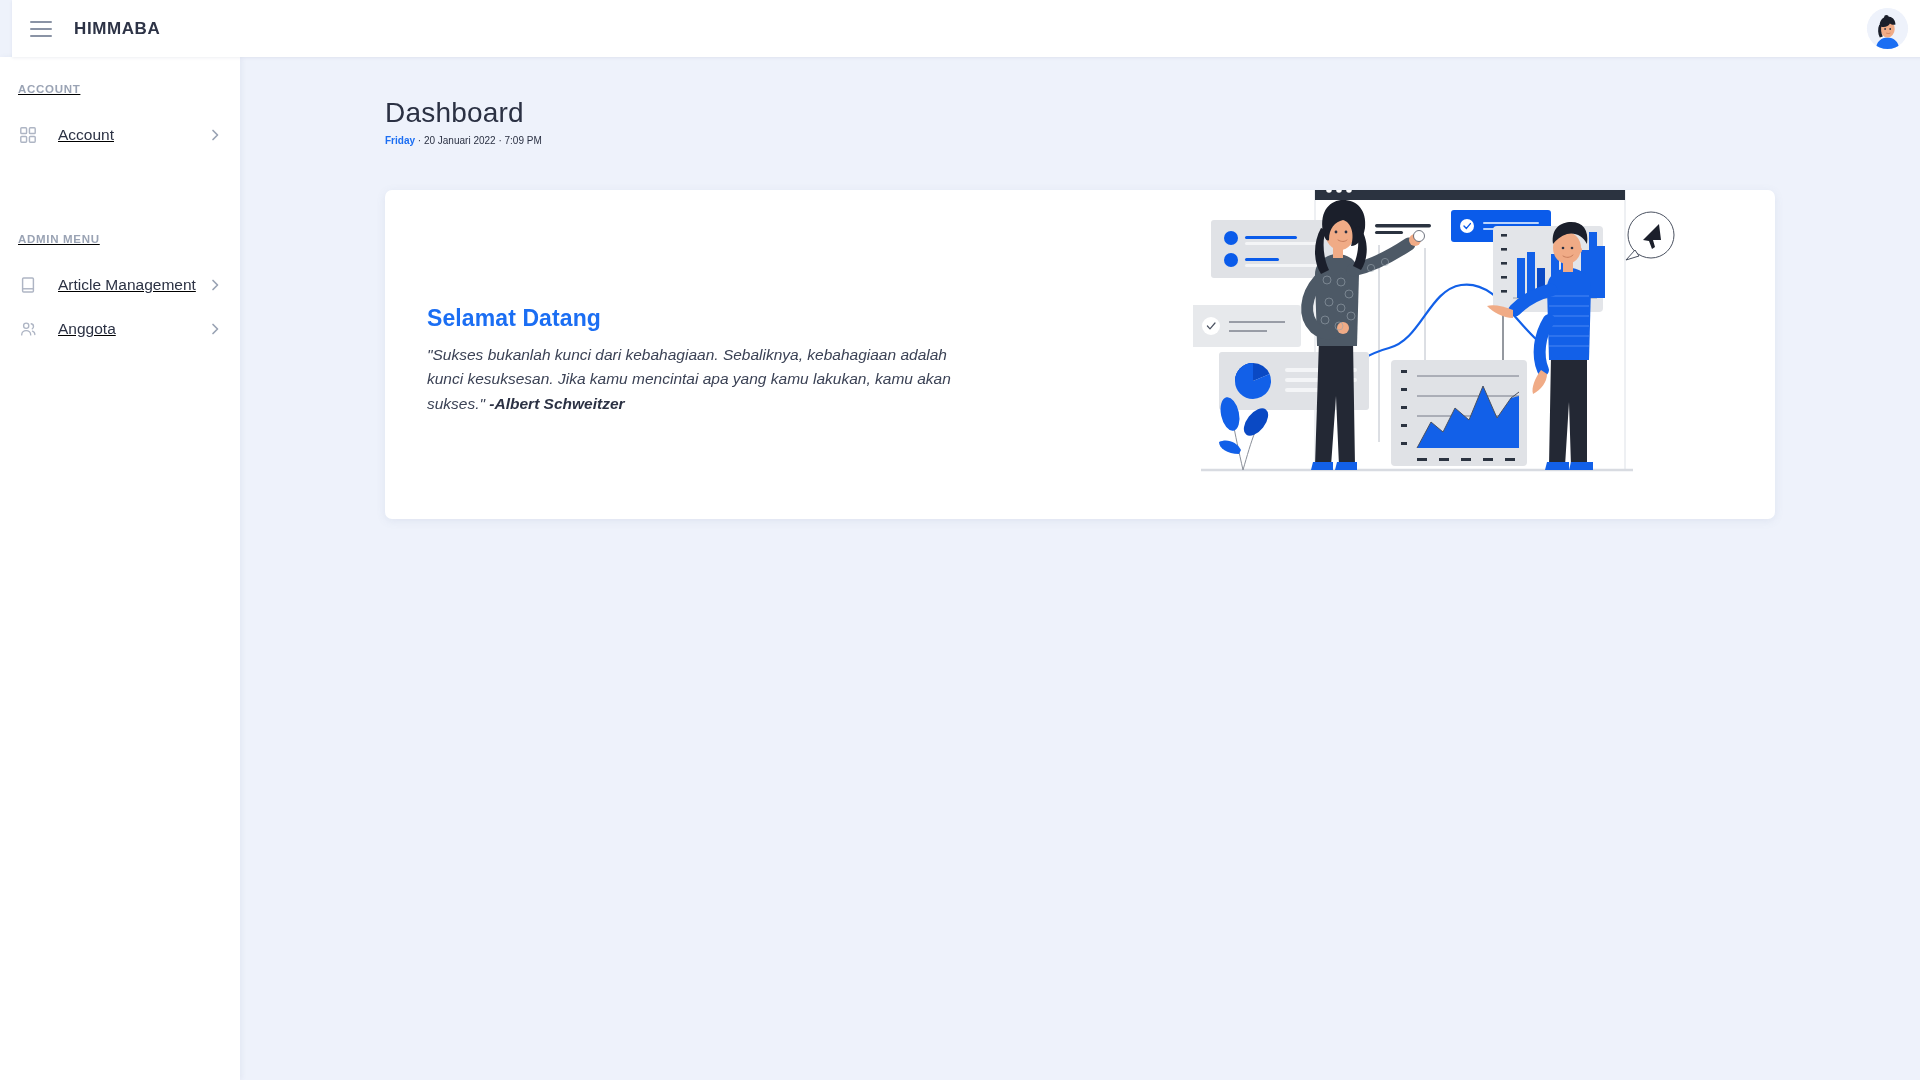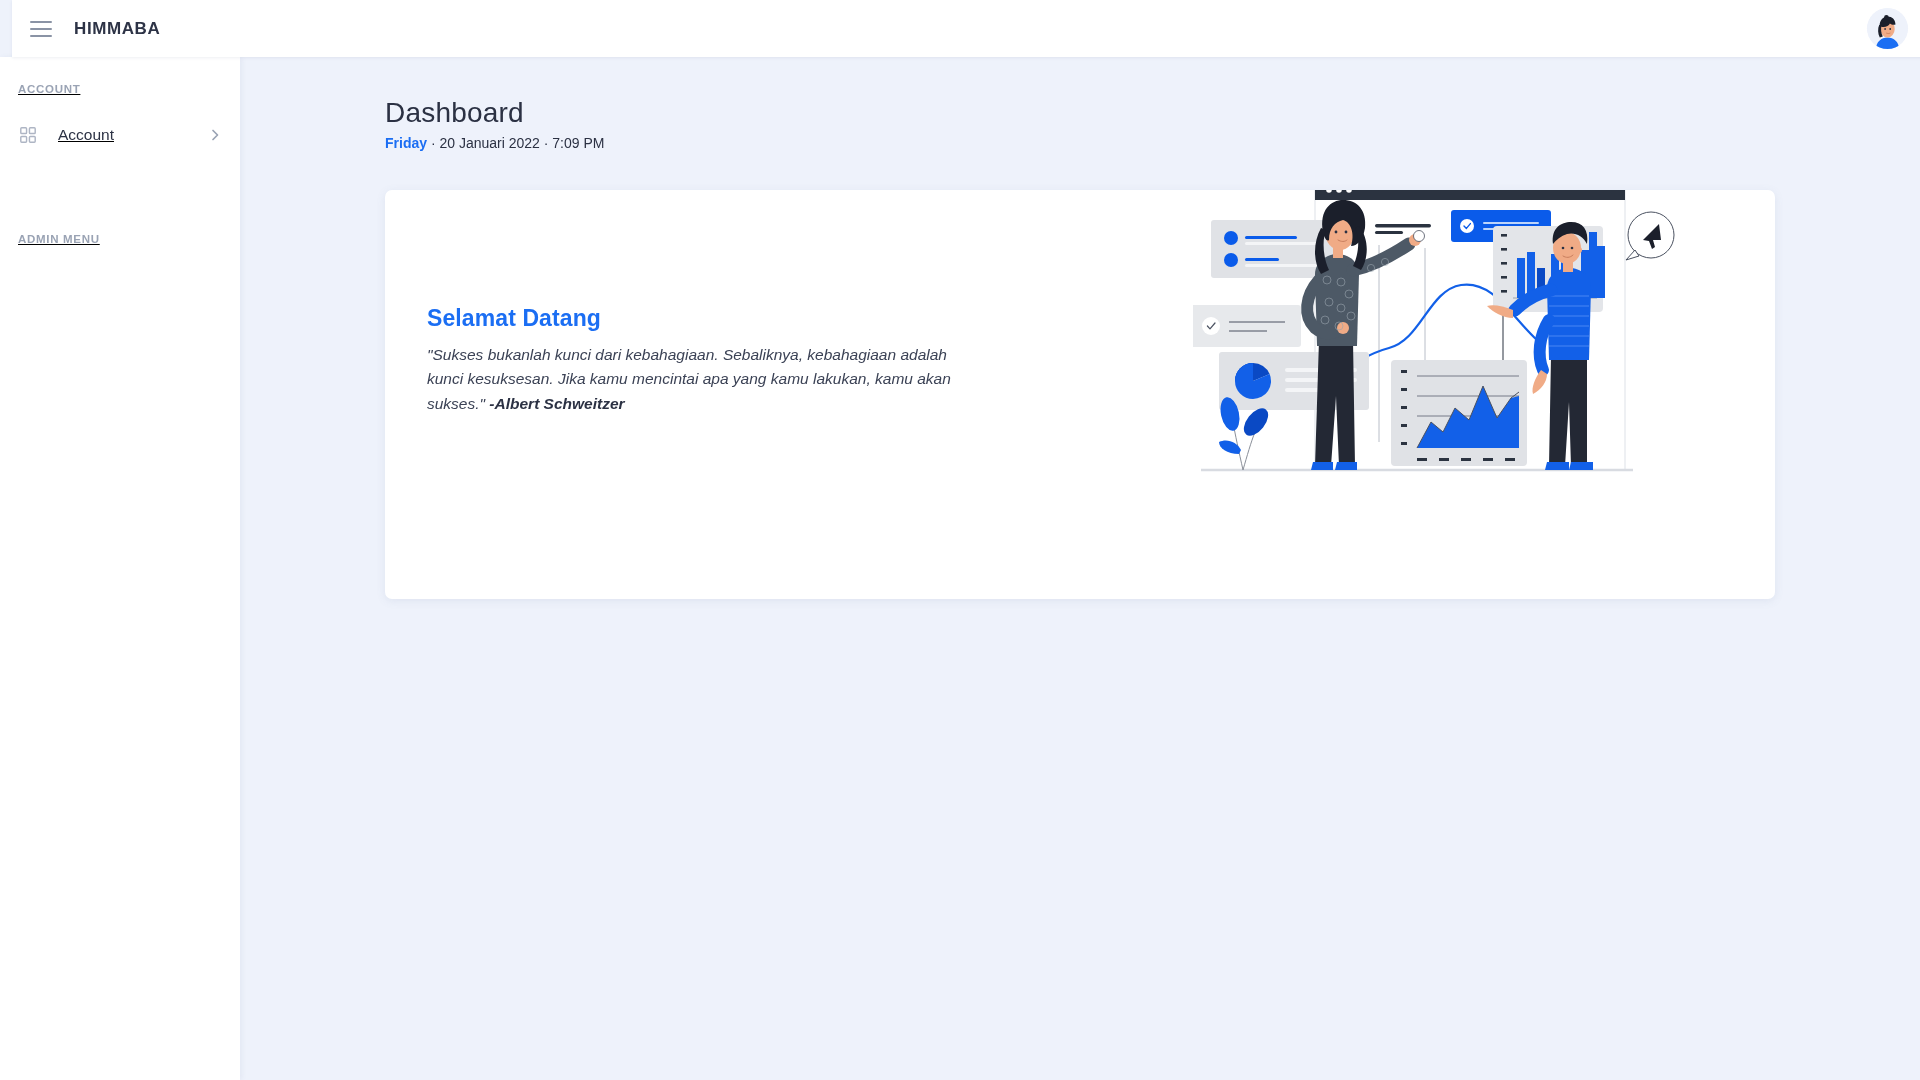--- a/index.html
+++ b/index.html
@@ -72,28 +72,28 @@
     position: absolute; top: 57px; left: 240px;
     width: 1680px; height: 1023px;
     background: #eef2fb;
   }
   .page-title {
     position: absolute; left: 145px; top: 40px;
     font-size: 28px; color: #2b3143; letter-spacing: 0.2px;
   }
   .page-date {
     position: absolute; left: 145px; top: 78px;
-    font-size: 14px; color: #2b3143;
+    font-size: 10px; color: #2b3143;
   }
   .page-date .day { color: #1b6ef3; font-weight: bold; }
 
   .card {
     position: absolute;
     left: 145px; top: 133px;
-    width: 1390px; height: 409px;
+    width: 1390px; height: 329px;
     background: #ffffff;
     border-radius: 7px;
     box-shadow: 0 2px 10px rgba(90,105,150,0.10);
     overflow: hidden;
   }
   .card-text { position: absolute; left: 42px; top: 115px; width: 560px; }
   .welcome {
     font-size: 23px; color: #1b6ef3; font-weight: bold;
     letter-spacing: 0.1px; margin-bottom: 11px;
   }
@@ -147,21 +147,51 @@
     <span class="nav-label">Account</span>
     <span class="nav-chevron">
       <svg viewBox="0 0 14 14" width="14" height="14">
         <polyline points="5,2.5 9.5,7 5,11.5" fill="none" stroke="#9aa3b4" stroke-width="1.7" stroke-linecap="round" stroke-linejoin="round"></polyline>
       </svg>
     </span>
   </div>
 
   <div class="nav-section second">ADMIN MENU</div>
 
-
+  <div class="nav-item">
+    <span class="nav-icon">
+      <svg viewBox="0 0 20 20" width="18" height="18">
+        <rect x="4" y="2.2" width="12" height="15.6" rx="1.2" fill="none" stroke="#aeb5c4" stroke-width="1.6"></rect>
+        <line x1="4" y1="14.2" x2="16" y2="14.2" stroke="#aeb5c4" stroke-width="1.6"></line>
+      </svg>
+    </span>
+    <span class="nav-label">Article Management</span>
+    <span class="nav-chevron">
+      <svg viewBox="0 0 14 14" width="14" height="14">
+        <polyline points="5,2.5 9.5,7 5,11.5" fill="none" stroke="#9aa3b4" stroke-width="1.7" stroke-linecap="round" stroke-linejoin="round"></polyline>
+      </svg>
+    </span>
+  </div>
+
+  <div class="nav-item">
+    <span class="nav-icon">
+      <svg viewBox="0 0 20 20" width="18" height="18">
+        <circle cx="8" cy="6.4" r="2.9" fill="none" stroke="#aeb5c4" stroke-width="1.5"></circle>
+        <path d="M3 16.6c0-2.9 2.3-4.8 5-4.8s5 1.9 5 4.8" fill="none" stroke="#aeb5c4" stroke-width="1.5" stroke-linecap="round"></path>
+        <path d="M13.6 4.2c1.5.3 2.5 1.5 2.5 3 0 1.1-.5 2-1.3 2.6" fill="none" stroke="#aeb5c4" stroke-width="1.5" stroke-linecap="round"></path>
+        <path d="M15 12.4c1.6.6 2.6 2 2.6 3.8" fill="none" stroke="#aeb5c4" stroke-width="1.5" stroke-linecap="round"></path>
+      </svg>
+    </span>
+    <span class="nav-label">Anggota</span>
+    <span class="nav-chevron">
+      <svg viewBox="0 0 14 14" width="14" height="14">
+        <polyline points="5,2.5 9.5,7 5,11.5" fill="none" stroke="#9aa3b4" stroke-width="1.7" stroke-linecap="round" stroke-linejoin="round"></polyline>
+      </svg>
+    </span>
+  </div>
 </div>
 
 <div class="main">
 
   <div class="page-title">Dashboard</div>
 
   <div class="page-date">
     <span class="day">Friday</span><span> · 20 Januari 2022 · 7:09 PM</span>
   </div>
 

